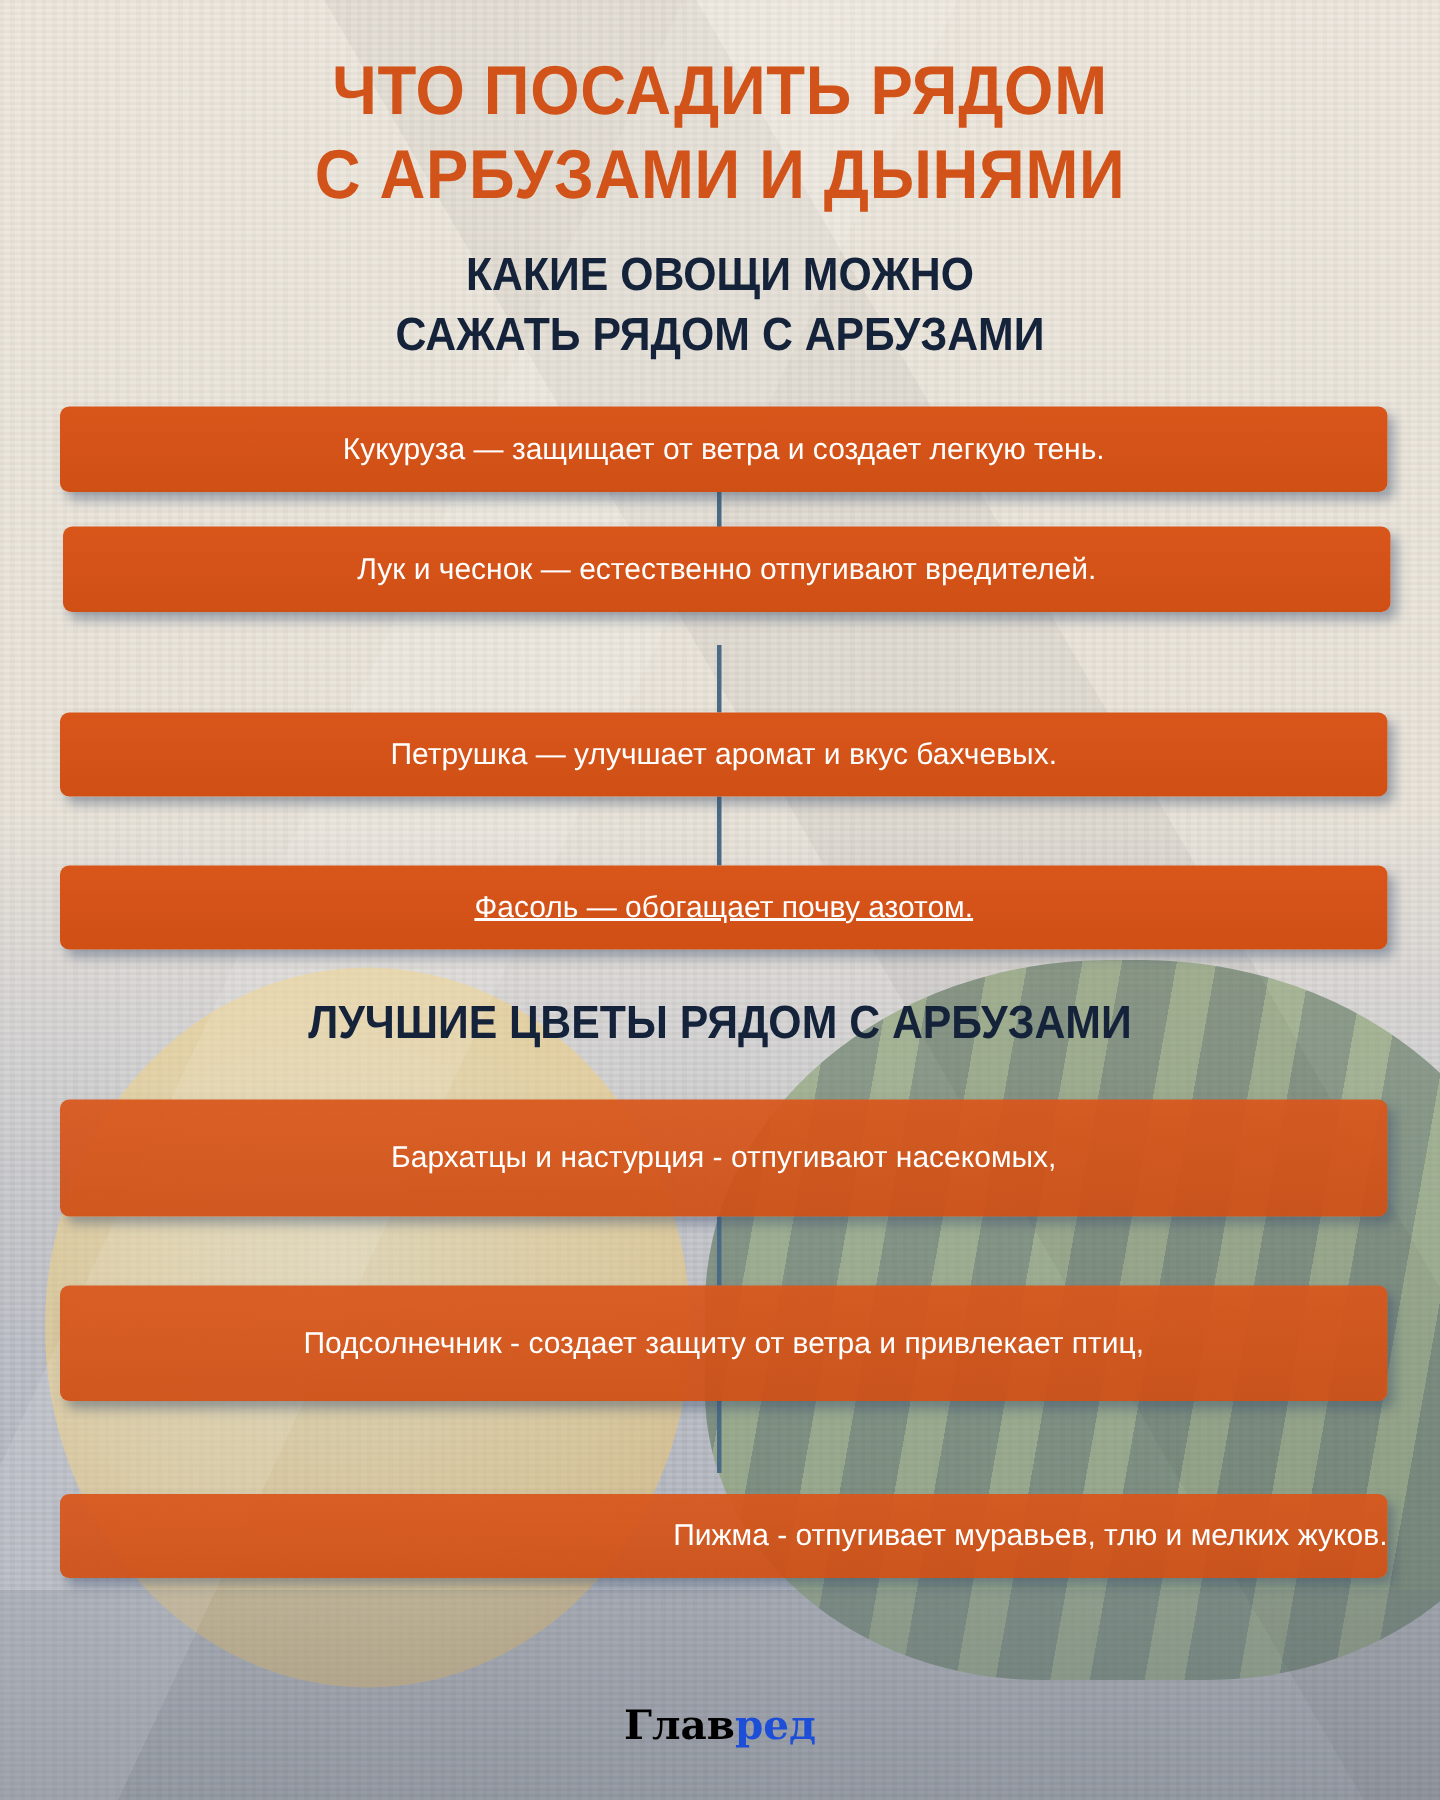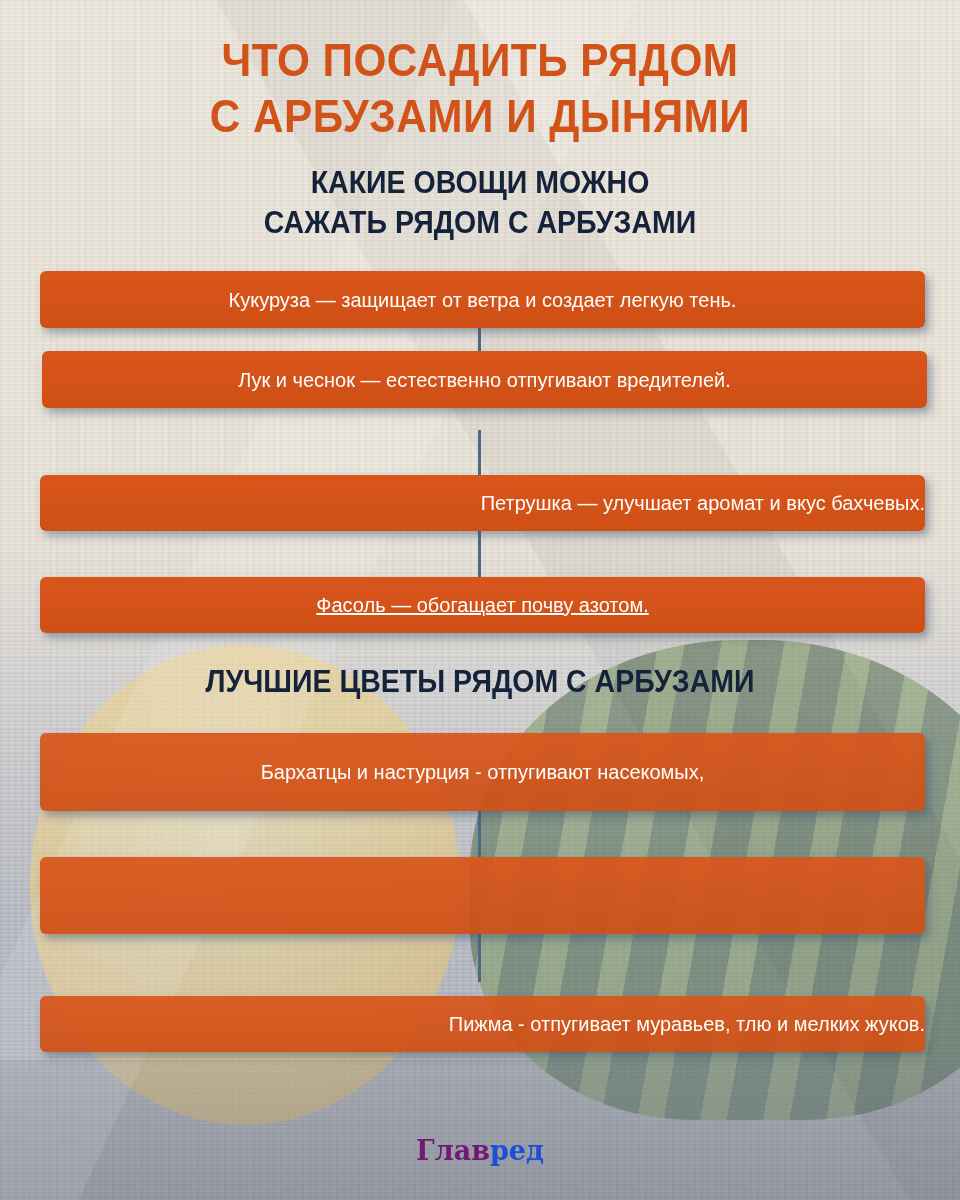--- a/index.html
+++ b/index.html
@@ -75,21 +75,21 @@
       font-size: 20px; line-height: 30px;
       display: flex; flex-direction: column; align-items: center; justify-content: center;
     }
     .box.semi { background: linear-gradient(180deg, rgba(217,86,27,0.93) 0%, rgba(207,79,21,0.93) 100%); }
     .box span { display: block; }
 
     .logo {
       position: absolute; left: 0; right: 0; top: 1135px; text-align: center;
       font-family: "DejaVu Serif", serif; font-weight: bold; font-size: 27px;
     }
-    .logo .a { color: #701a75; }
+    .logo .a { color: #000000; }
     .logo .b { color: #1d4ed8; }
   </style>
 </head>
 <body>
 
 <div class="bg"></div>
 <div class="bg-texture"></div>
 <div class="melon"></div>
 <div class="watermelon"></div>
 <div class="wood-bottom"></div>
@@ -110,33 +110,34 @@
 <div class="connector" style="top:531px;height:46px;"></div>
 <div class="connector" style="top:811px;height:46px;"></div>
 <div class="connector" style="top:934px;height:48px;"></div>
 
 <div class="box" style="top:271px;height:57px;">
   <span>Кукуруза — защищает от ветра и создает легкую тень.</span>
 </div>
 <div class="box" style="top:351px;height:57px;left:42px;">
   <span>Лук и чеснок — естественно отпугивают вредителей.</span>
 </div>
-<div class="box" style="top:475px;height:56px;align-items:flex-end;">
+<div class="box" style="top:475px;height:56px;">
   <span>Петрушка — улучшает аромат и вкус бахчевых.</span>
 </div>
 <div class="box" style="top:577px;height:56px;text-decoration:underline;">
   <span>Фасоль — обогащает почву азотом.</span>
 </div>
 
 <div class="section2">ЛУЧШИЕ ЦВЕТЫ РЯДОМ С АРБУЗАМИ</div>
 
 <div class="box semi" style="top:733px;height:78px;gap:33px;">
   <span>Бархатцы и настурция - отпугивают насекомых,</span>
 </div>
 <div class="box semi" style="top:857px;height:77px;">
+  <span>Подсолнечник - создает защиту от ветра и привлекает птиц,</span>
 </div>
 <div class="box semi" style="top:996px;height:56px;align-items:flex-end;">
   <span>Пижма - отпугивает муравьев, тлю и мелких жуков.</span>
 </div>
 
 <div class="logo">
   <span class="a">Глав</span><span class="b">ред</span>
 </div>
 
 </body></html>

